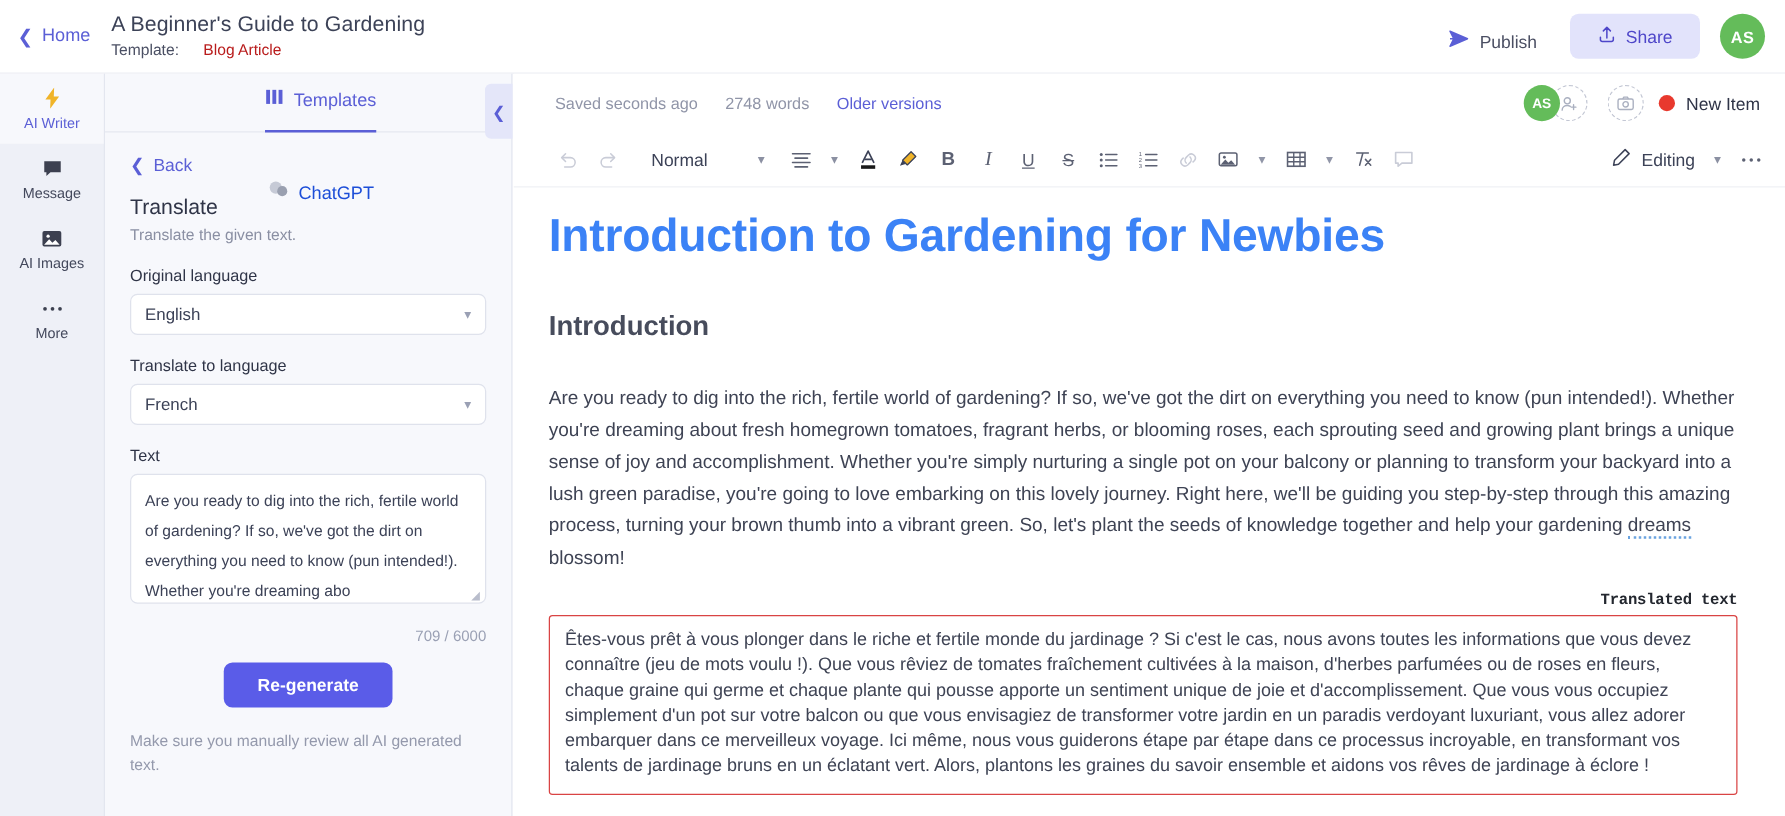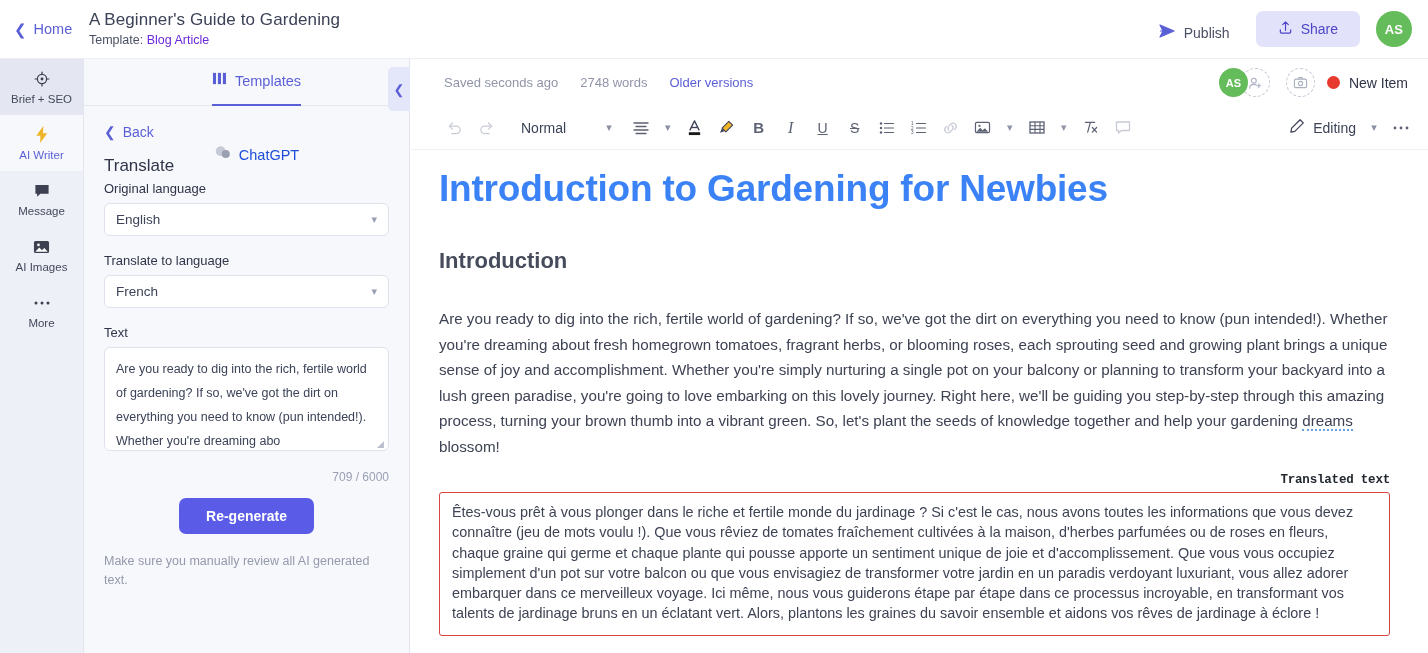--- a/index.html
+++ b/index.html
@@ -26,21 +26,21 @@
   }
   .home-link .chev { font-size: 15px; line-height: 1; color: #5b5fd6; }
   .doc-titles { margin-left: 5px; }
   .doc-title {
     font-size: 17px; color: #3c4257; font-weight: 400;
     line-height: 21px; letter-spacing: .1px;
   }
   .doc-sub {
     font-size: 12.5px; color: #4a4f63; line-height: 18px; margin-top: 1px;
   }
-  .doc-sub a { color: #6d28d9; text-decoration: none; cursor: pointer; }
+  .doc-sub a { color: #b91c1c; text-decoration: none; cursor: pointer; margin-left: 16px; }
   .topbar-right {
     margin-left: auto; display: flex; align-items: flex-end; gap: 16px;
     padding-right: 16px;
   }
   .publish-btn {
     display: flex; align-items: center; gap: 8px;
     color: #4b4f63; font-size: 14px; cursor: pointer;
     padding: 6px 10px;
   }
   .share-btn {
@@ -249,30 +249,20 @@
             <path d="M8 11V2M8 2L5 5M8 2l3 3M2.5 10.5v2a1.5 1.5 0 001.5 1.5h8a1.5 1.5 0 001.5-1.5v-2" stroke="#4e46c9" stroke-width="1.3" fill="none" stroke-linecap="round" stroke-linejoin="round"></path>
           </svg>
       </span>
       <span>Share</span>
     </div>
     <div class="avatar-green">AS</div>
   </div>
 </div>
 
 <div class="rail">
-  <div class="rail-item sel-light">
-    <span class="rail-icon">
-      <svg width="16" height="16" viewBox="0 0 18 18">
-          <circle cx="9" cy="9" r="5.2" fill="none" stroke="#3c4050" stroke-width="1.4"></circle>
-          <circle cx="9" cy="9" r="1.6" fill="#3c4050"></circle>
-          <path d="M9 1.2v2.3M9 14.5v2.3M1.2 9h2.3M14.5 9h2.3" stroke="#3c4050" stroke-width="1.4" stroke-linecap="round"></path>
-        </svg>
-    </span>
-    <span class="rail-label">Brief + SEO</span>
-  </div>
   <div class="rail-item sel-white">
     <span class="rail-icon">
       <svg width="14" height="17" viewBox="0 0 14 18">
           <path d="M8.4 0L1 10.2h4.3L5 18l7.6-10.4H8.1z" fill="#f0b429"></path>
         </svg>
     </span>
     <span class="rail-label">AI Writer</span>
   </div>
   <div class="rail-item">
     <span class="rail-icon">
@@ -329,20 +319,21 @@
       <span>❮</span>
     </div>
   </div>
 
   <div class="panel-body">
     <div class="back-link">
       <span>❮</span>
       <span>Back</span>
     </div>
     <h1 class="panel-h1">Translate</h1>
+    <div class="panel-desc">Translate the given text.</div>
 
     <div class="field-label">Original language</div>
     <div class="select-box">
       <span>English</span>
       <span class="caret">▾</span>
     </div>
 
     <div class="field-label">Translate to language</div>
     <div class="select-box">
       <span>French</span>

